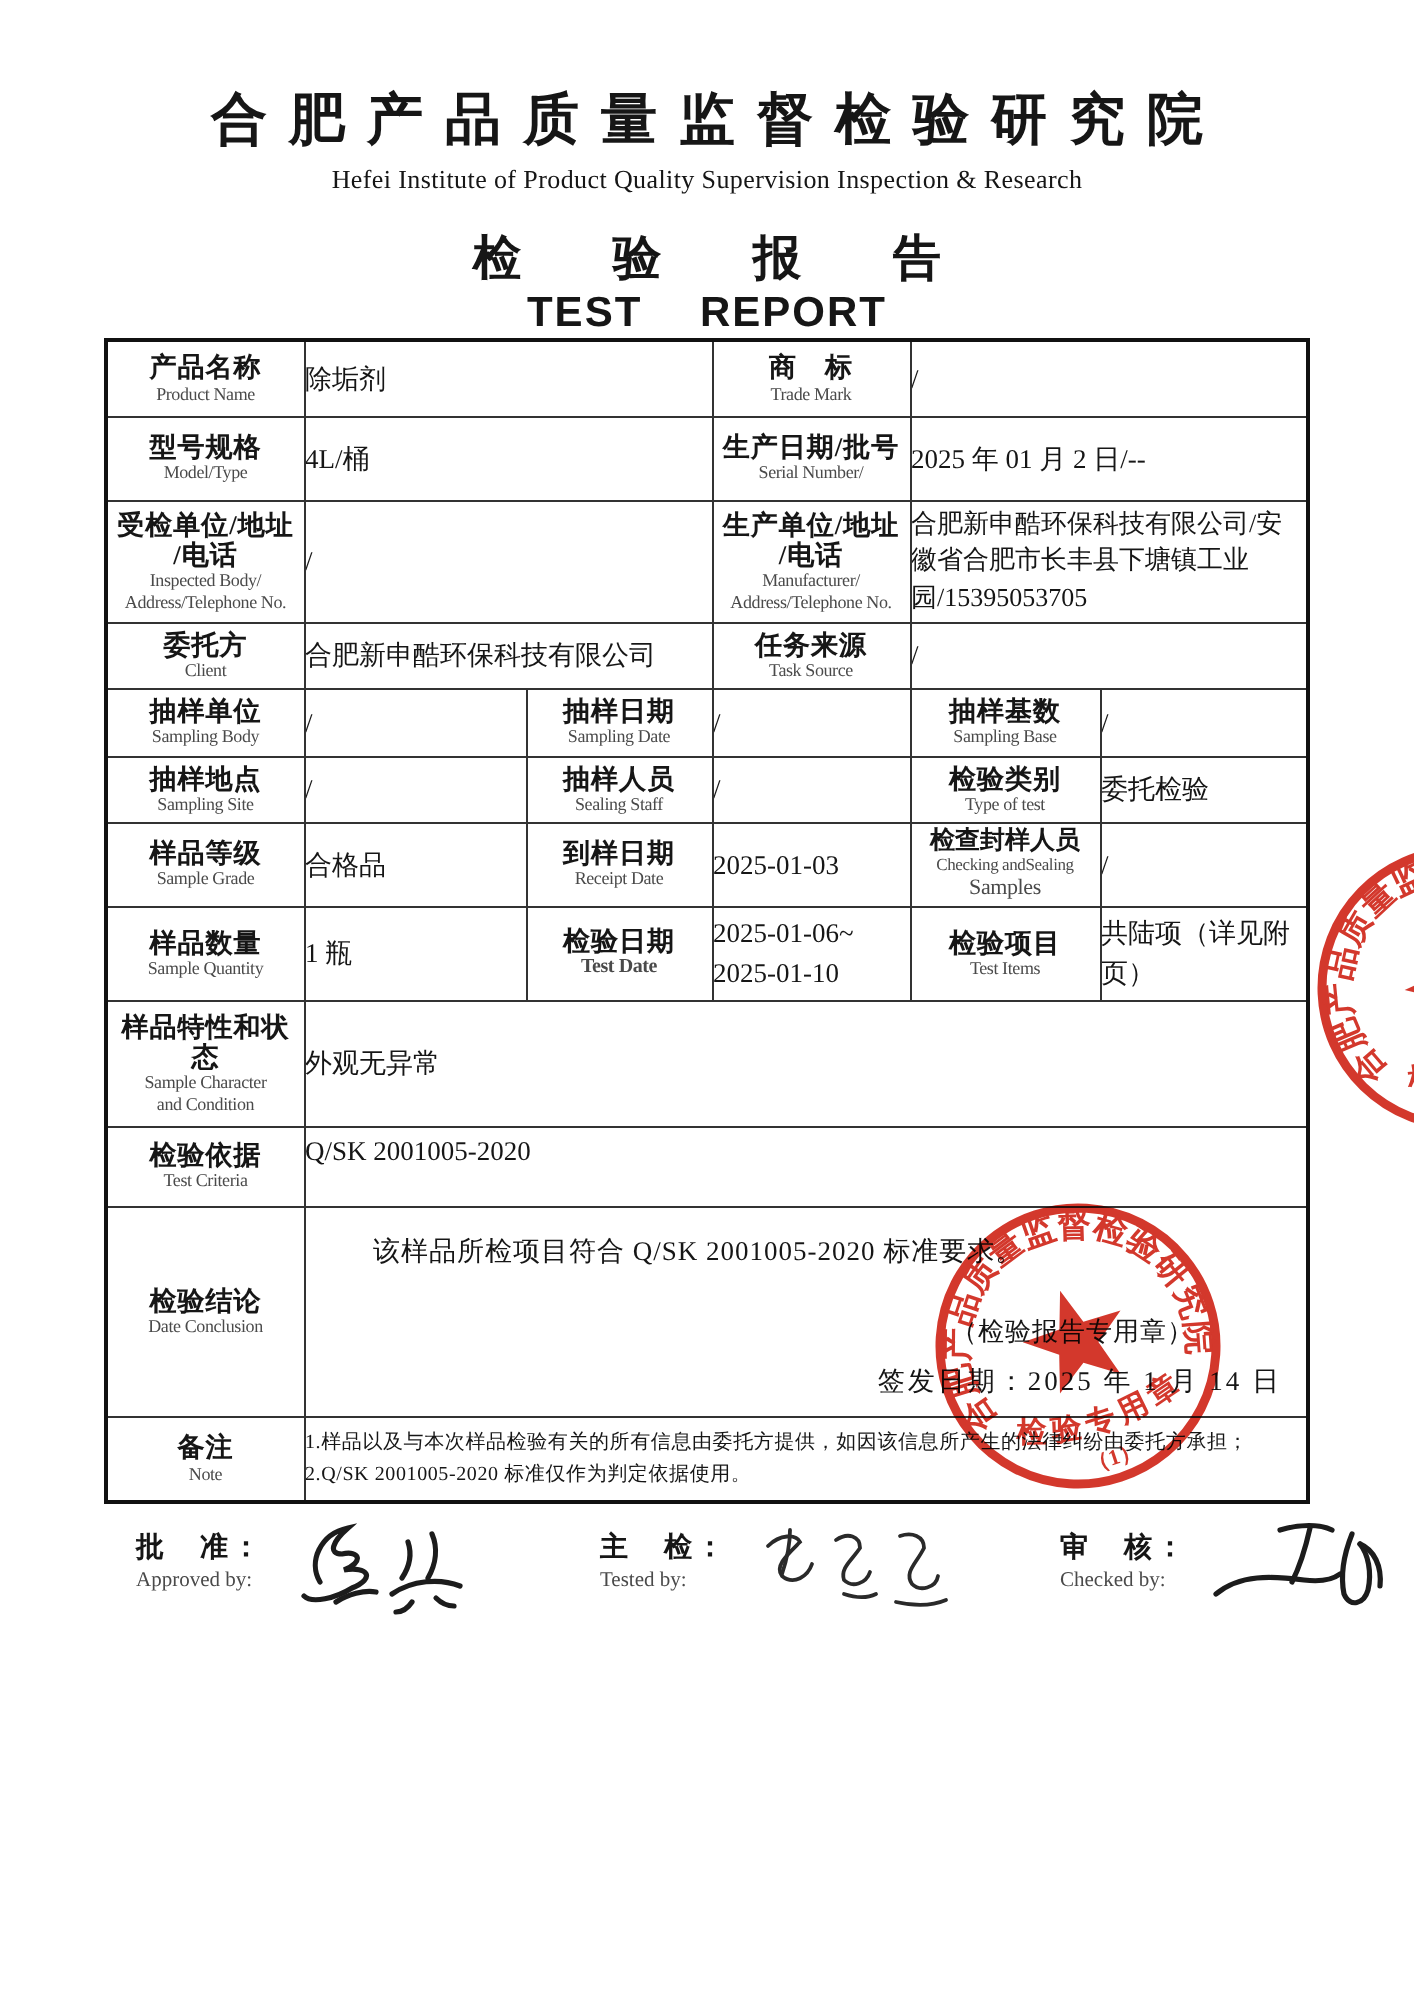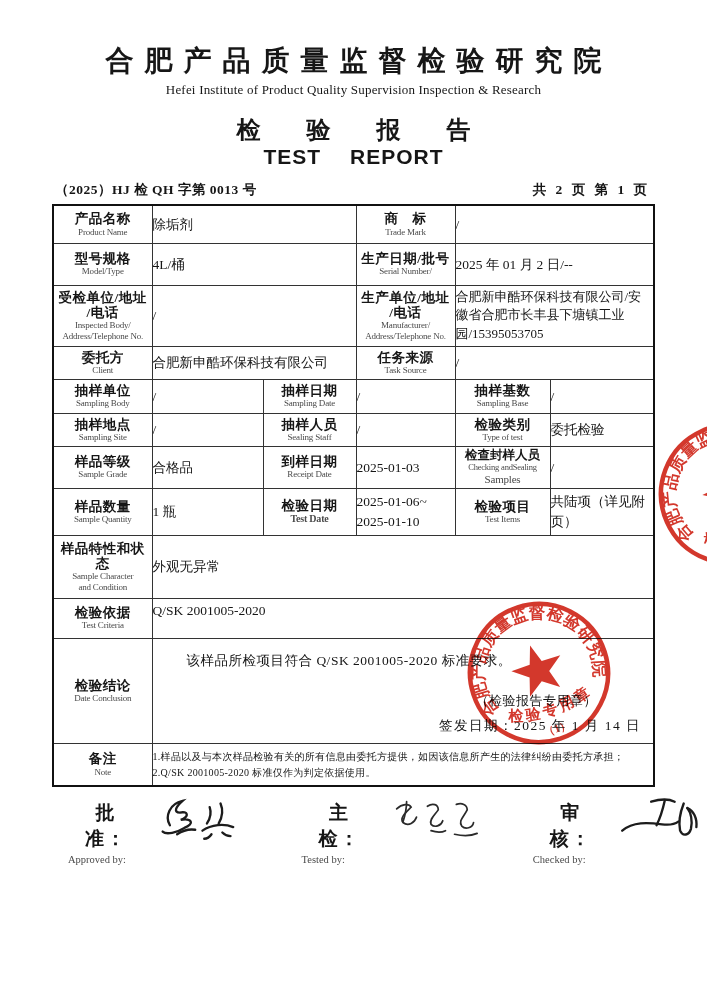--- a/index.html
+++ b/index.html
@@ -34,42 +34,38 @@
   td.val{font-size:13.5px;text-align:left;padding:2px 3px 2px 6px;line-height:1.45;}
   td.val.top{vertical-align:top;padding-top:2px;}
   .concl{position:relative;font-size:13.5px;}
   .concl-text{position:absolute;left:34px;top:13px;letter-spacing:.5px;}
   .stamp-note{position:absolute;right:56px;bottom:33px;font-size:13px;letter-spacing:.5px;}
   .issue-date{position:absolute;right:12px;bottom:8px;font-size:13.5px;letter-spacing:1.5px;}
   td.note-cell{font-size:10px;padding:3px 6px 3px 7px;line-height:1.6;letter-spacing:.3px;}
   
   .sig-row{display:flex;margin:13px 0 0 60px;align-items:flex-start;}
   .sig-group{display:flex;align-items:flex-start;}
-  .sig-label .cn{font-size:19px;font-weight:600;letter-spacing:2px;text-align:center;}
+  .sig-label .cn{font-size:14px;font-weight:600;letter-spacing:2px;}
   .sig-label .en{font-size:10.5px;color:#4a4a4a;margin-top:2px;}
   .sig-art{margin:-8px 0 0 6px;}
   
   .stamp{position:absolute;mix-blend-mode:multiply;opacity:.93;pointer-events:none;}
   .stamp-a{left:459px;top:593px;}
   .stamp-b{left:650px;top:414px;}
 </style>
 </head>
 <body>
 
 <div class="page">
 
   <div class="org-title">合肥产品质量监督检验研究院</div>
   <div class="org-en">Hefei Institute of Product Quality Supervision Inspection &amp; Research</div>
   <div class="report-title">检验报告</div>
   <div class="report-title-en">TEST REPORT</div>
 
-  <div class="ref-row">
-    <span class="ref-no">（2025）HJ 检 QH 字第 0013 号</span>
-    <span class="page-info">共 2 页 第 1 页</span>
-  </div>
 
   <table class="report">
     <colgroup>
       <col style="width:99px">
         <col style="width:111px">
         <col style="width:93px">
       <col style="width:99px">
         <col style="width:95px">
         <col style="width:104px">
     </colgroup>

